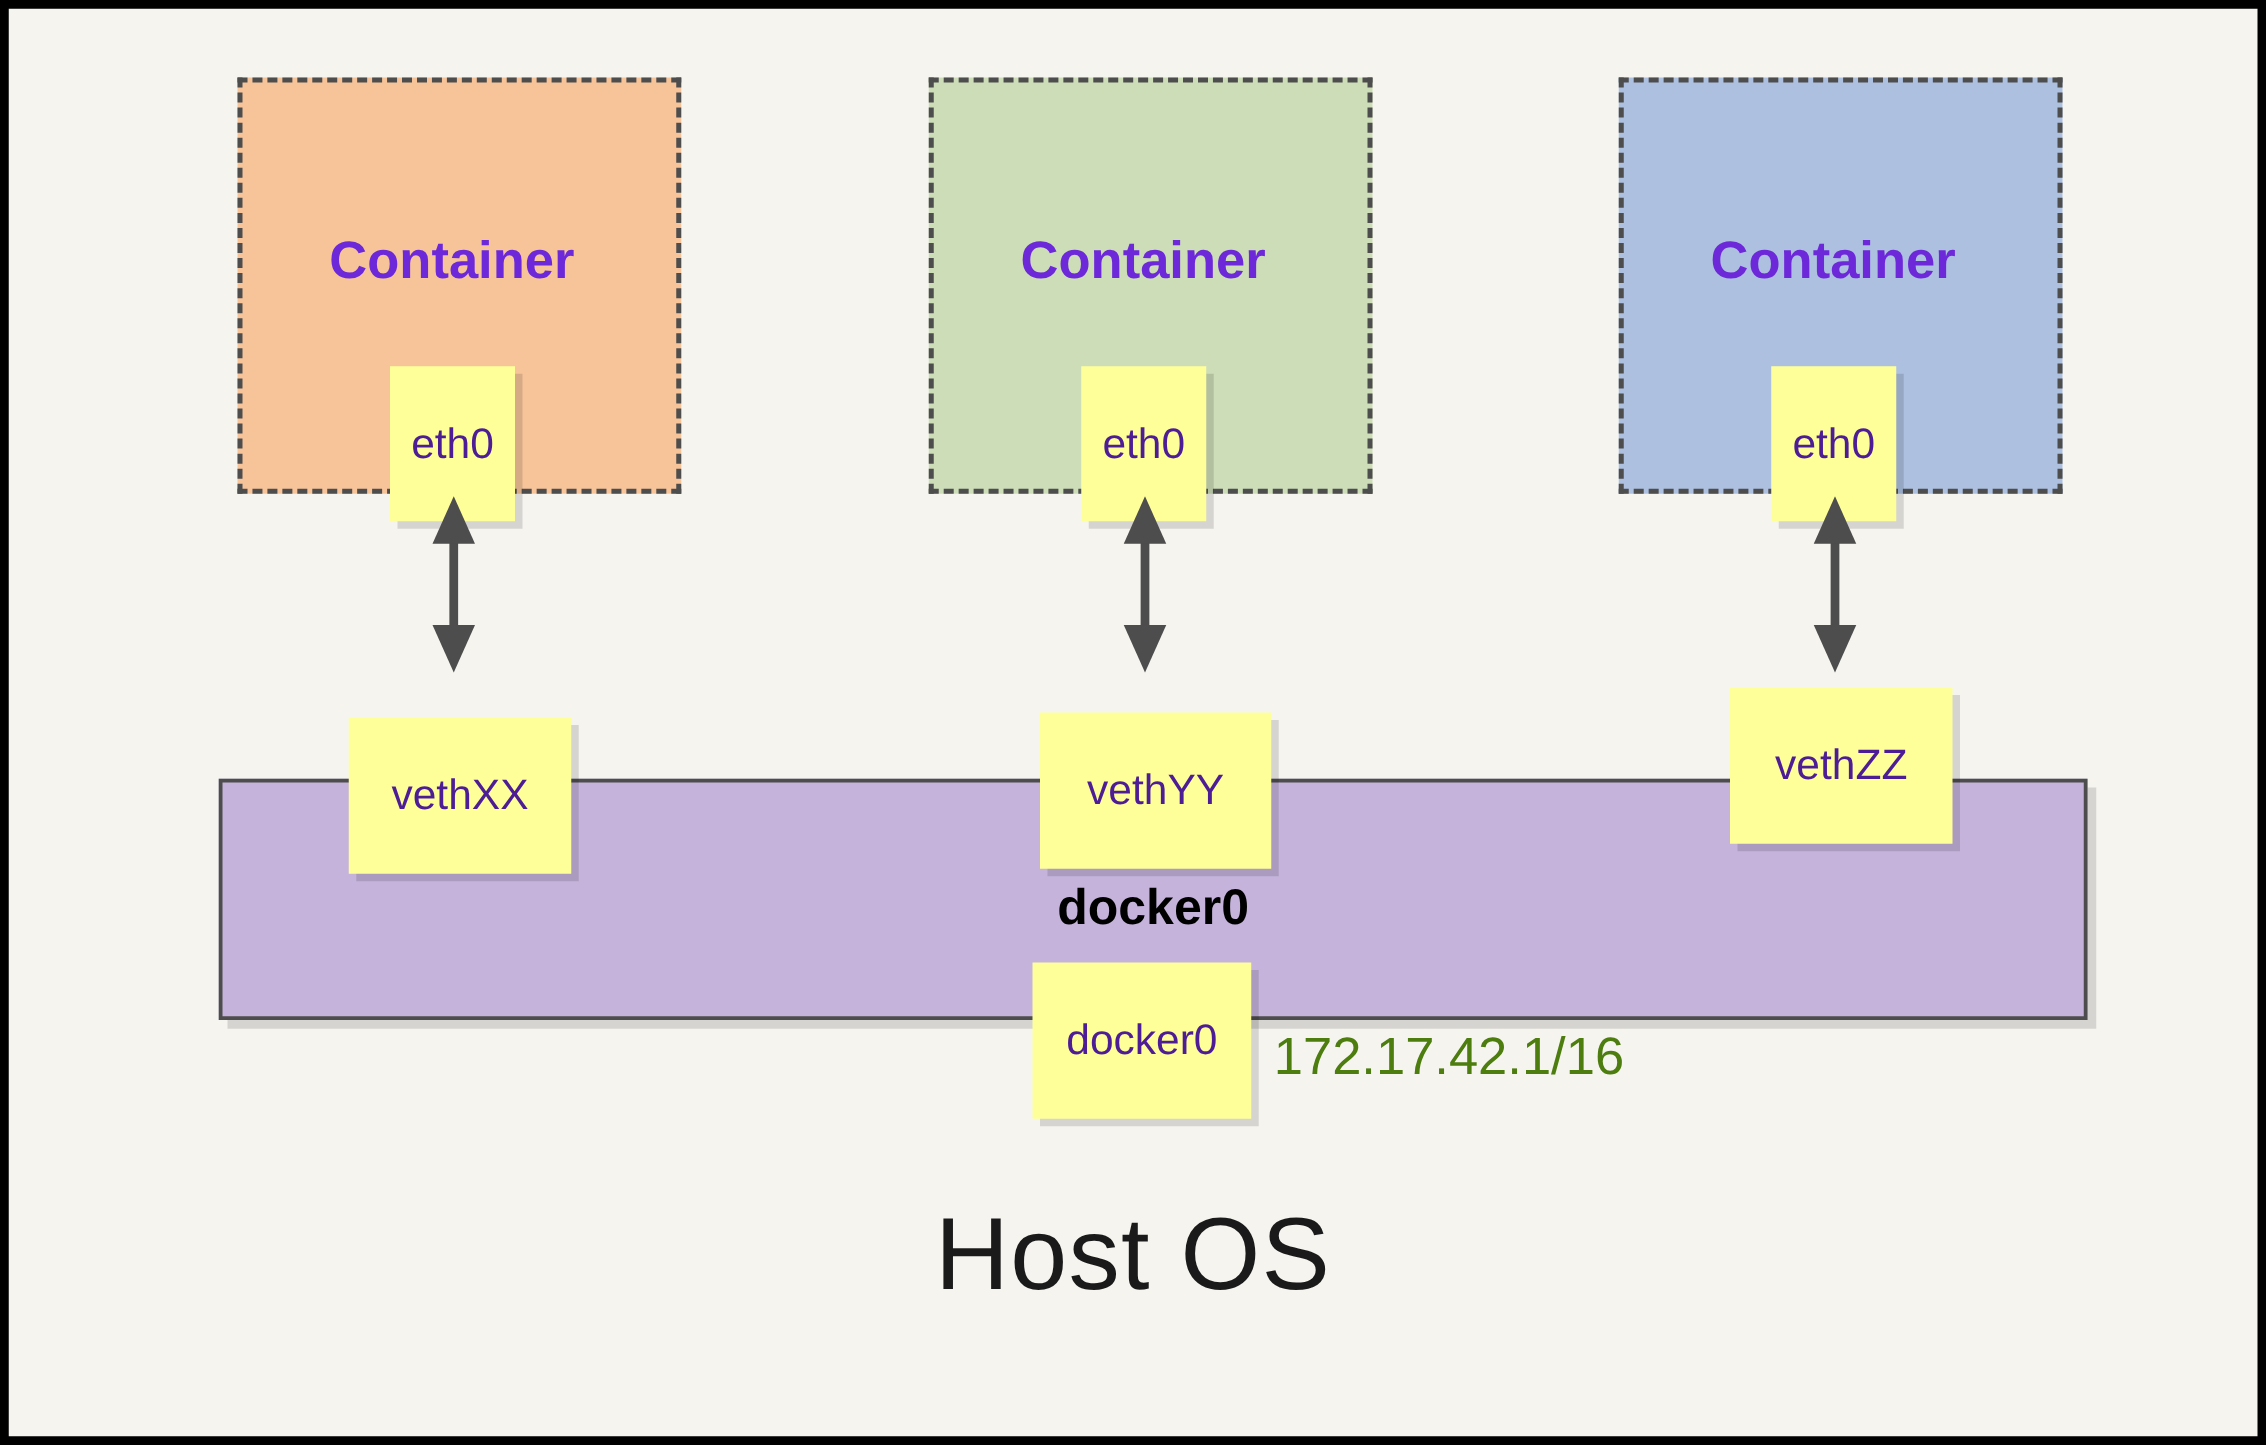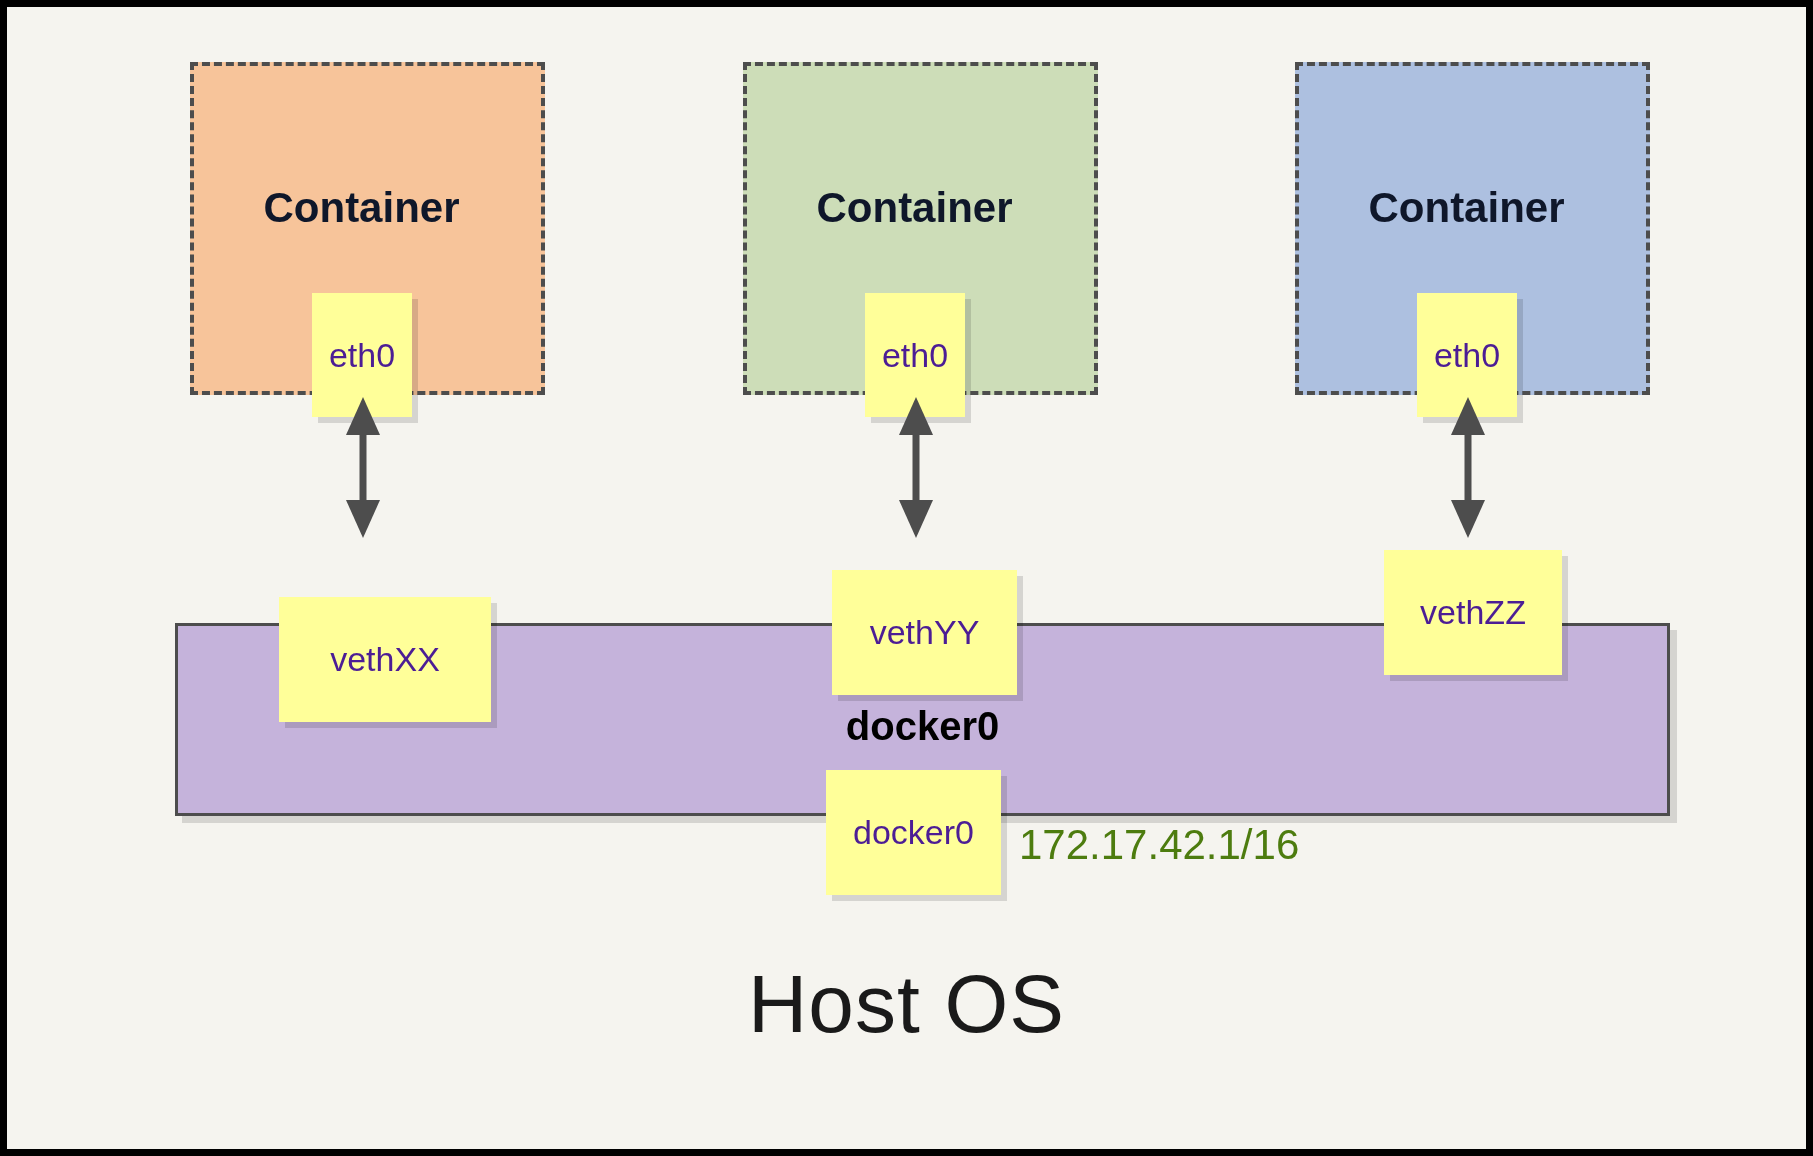--- a/index.html
+++ b/index.html
@@ -28,21 +28,21 @@
     box-sizing: border-box;
   }
   .container-title {
     position: absolute;
     left: 0;
     right: 12px;
     top: 118px;
     text-align: center;
     font-size: 42px;
     font-weight: bold;
-    color: #0f172a;
+    color: #6d28d9;
     letter-spacing: 0px;
   }
 
   
   .iface {
     position: absolute;
     background: #ffff99;
     box-shadow: 6px 6px 0 rgba(0,0,0,0.13);
     display: flex;
     align-items: center;
@@ -142,21 +142,21 @@
   <svg class="arrow" style="left:1435px; top:388px; width:52px; height:145px;" viewBox="0 0 52 145" xmlns="http://www.w3.org/2000/svg">
     <line x1="26" y1="30" x2="26" y2="115" stroke="#4d4d4d" stroke-width="7"></line>
     <polygon points="26,2 9,40 43,40" fill="#4d4d4d"></polygon>
     <polygon points="26,143 9,105 43,105" fill="#4d4d4d"></polygon>
   </svg>
 
   <div id="docker0-bar">
     <div id="docker0-bar-label">docker0</div>
   </div>
 
-  <div class="iface" style="left:272px; top:572px; width:212px; height:125px;">
+  <div class="iface" style="left:272px; top:549px; width:178px; height:125px;">
     <span>vethXX</span>
   </div>
   <div class="iface" style="left:825px; top:545px; width:185px; height:125px;">
     <span>vethYY</span>
   </div>
   <div class="iface" style="left:1377px; top:525px; width:178px; height:125px;text-align:right;">
     <span>vethZZ</span>
   </div>
 
   <div class="iface" style="left:819px; top:745px; width:175px; height:125px;">

